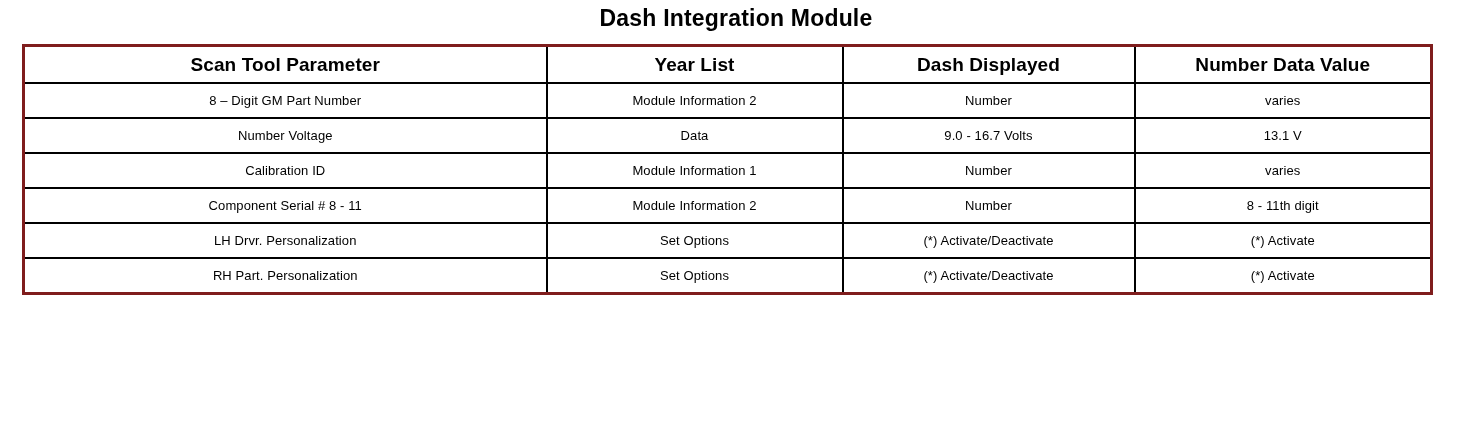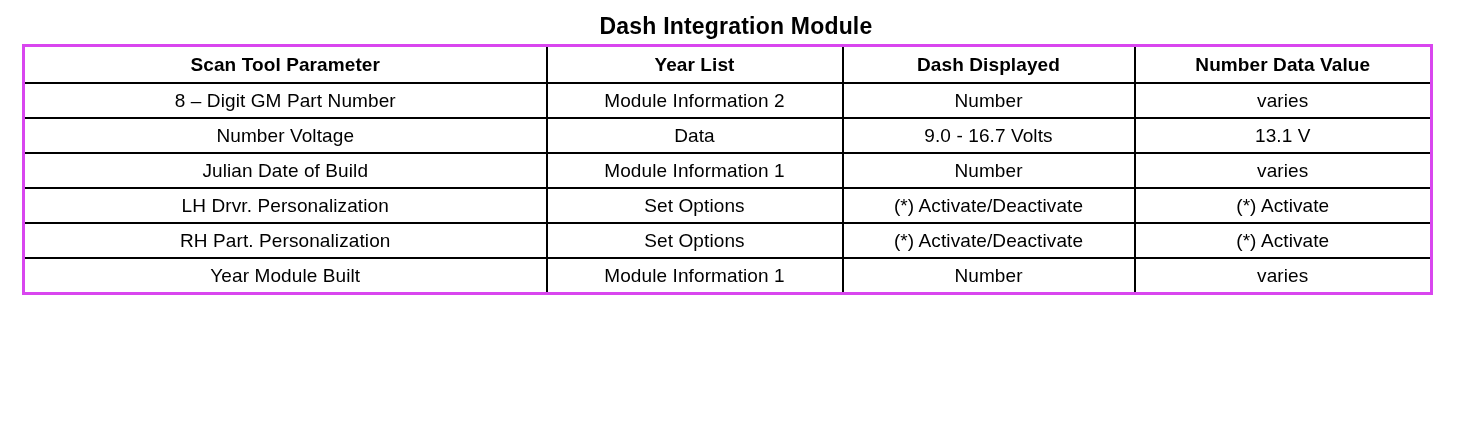--- a/index.html
+++ b/index.html
@@ -18,21 +18,21 @@
     position: relative;
     width: 1472px;
     height: 446px;
     background: #ffffff;
   }
 
   
   .title {
     position: absolute;
     left: 0;
-    top: 12px;
+    top: 4px;
     width: 1472px;
     text-align: center;
     font-size: 23px;
     font-weight: bold;
     letter-spacing: 0.2px;
     line-height: 28px;
     white-space: nowrap;
   }
 
   
@@ -63,27 +63,27 @@
     white-space: nowrap;
     overflow: hidden;
   }
   table.dim-table th {
     font-size: 19px;
     font-weight: bold;
     height: 35px;
     letter-spacing: 0.1px;
   }
   table.dim-table td {
-    font-size: 19px;
+    font-size: 13px;
     font-weight: normal;
     letter-spacing: 0.1px;
   }
   
   table.dim-table {
-    border: 3px solid #d946ef;
+    border: 3px solid #7f1d1d;
   }
 </style>
 </head>
 <body>
 
 <div class="page">
 
   <div class="title">Dash Integration Module</div>
 
   <div class="table-wrap">
@@ -109,40 +109,40 @@
           <td>Number</td>
           <td>varies</td>
         </tr>
         <tr>
           <td>Number Voltage</td>
           <td>Data</td>
           <td>9.0 -  16.7 Volts</td>
           <td>13.1 V</td>
         </tr>
         <tr>
-          <td>Julian Date of Build</td>
+          <td>Calibration ID</td>
           <td>Module Information 1</td>
           <td>Number</td>
           <td>varies</td>
+        </tr>
+        <tr>
+          <td>Component Serial # 8 - 11</td>
+          <td>Module Information 2</td>
+          <td>Number</td>
+          <td>8 - 11th  digit</td>
         </tr>
         <tr>
           <td>LH Drvr. Personalization</td>
           <td>Set Options</td>
           <td>(*) Activate/Deactivate</td>
           <td>(*) Activate</td>
         </tr>
         <tr>
           <td>RH Part. Personalization</td>
           <td>Set Options</td>
           <td>(*) Activate/Deactivate</td>
           <td>(*) Activate</td>
         </tr>
-        <tr>
-          <td>Year Module Built</td>
-          <td>Module Information 1</td>
-          <td>Number</td>
-          <td>varies</td>
-        </tr>
       </tbody>
     </table>
   </div>
 
 </div>
 
 </body></html>

